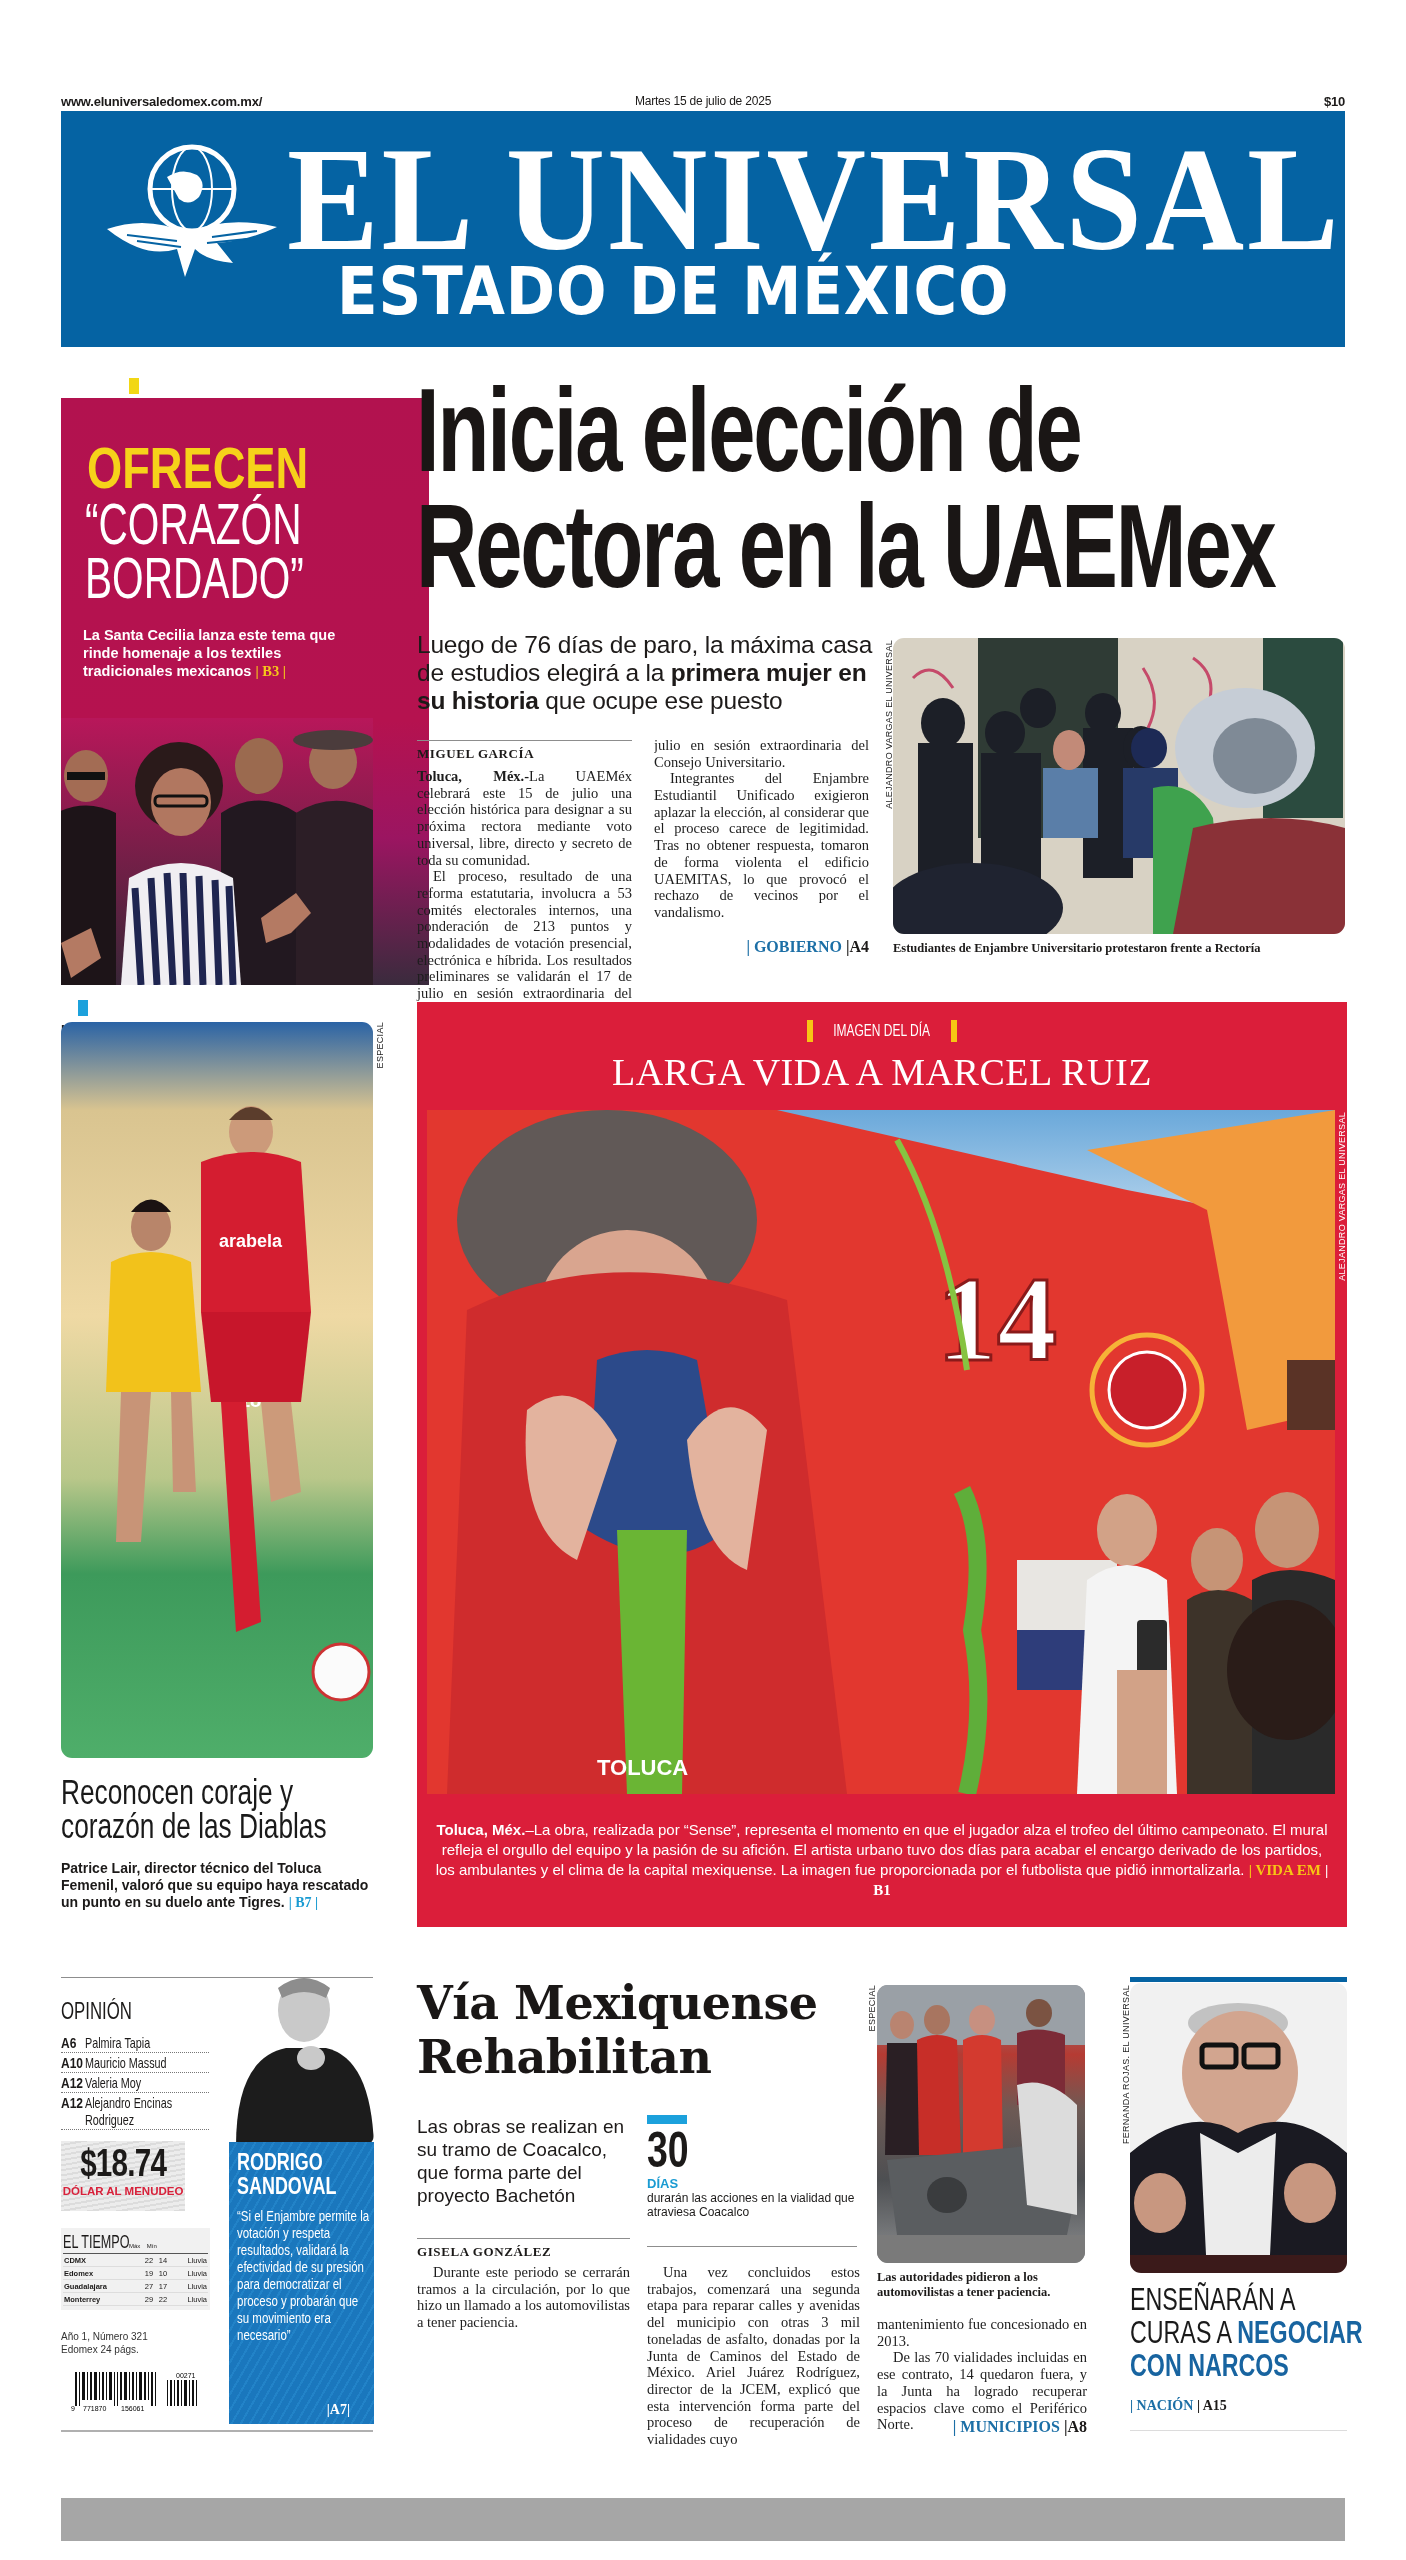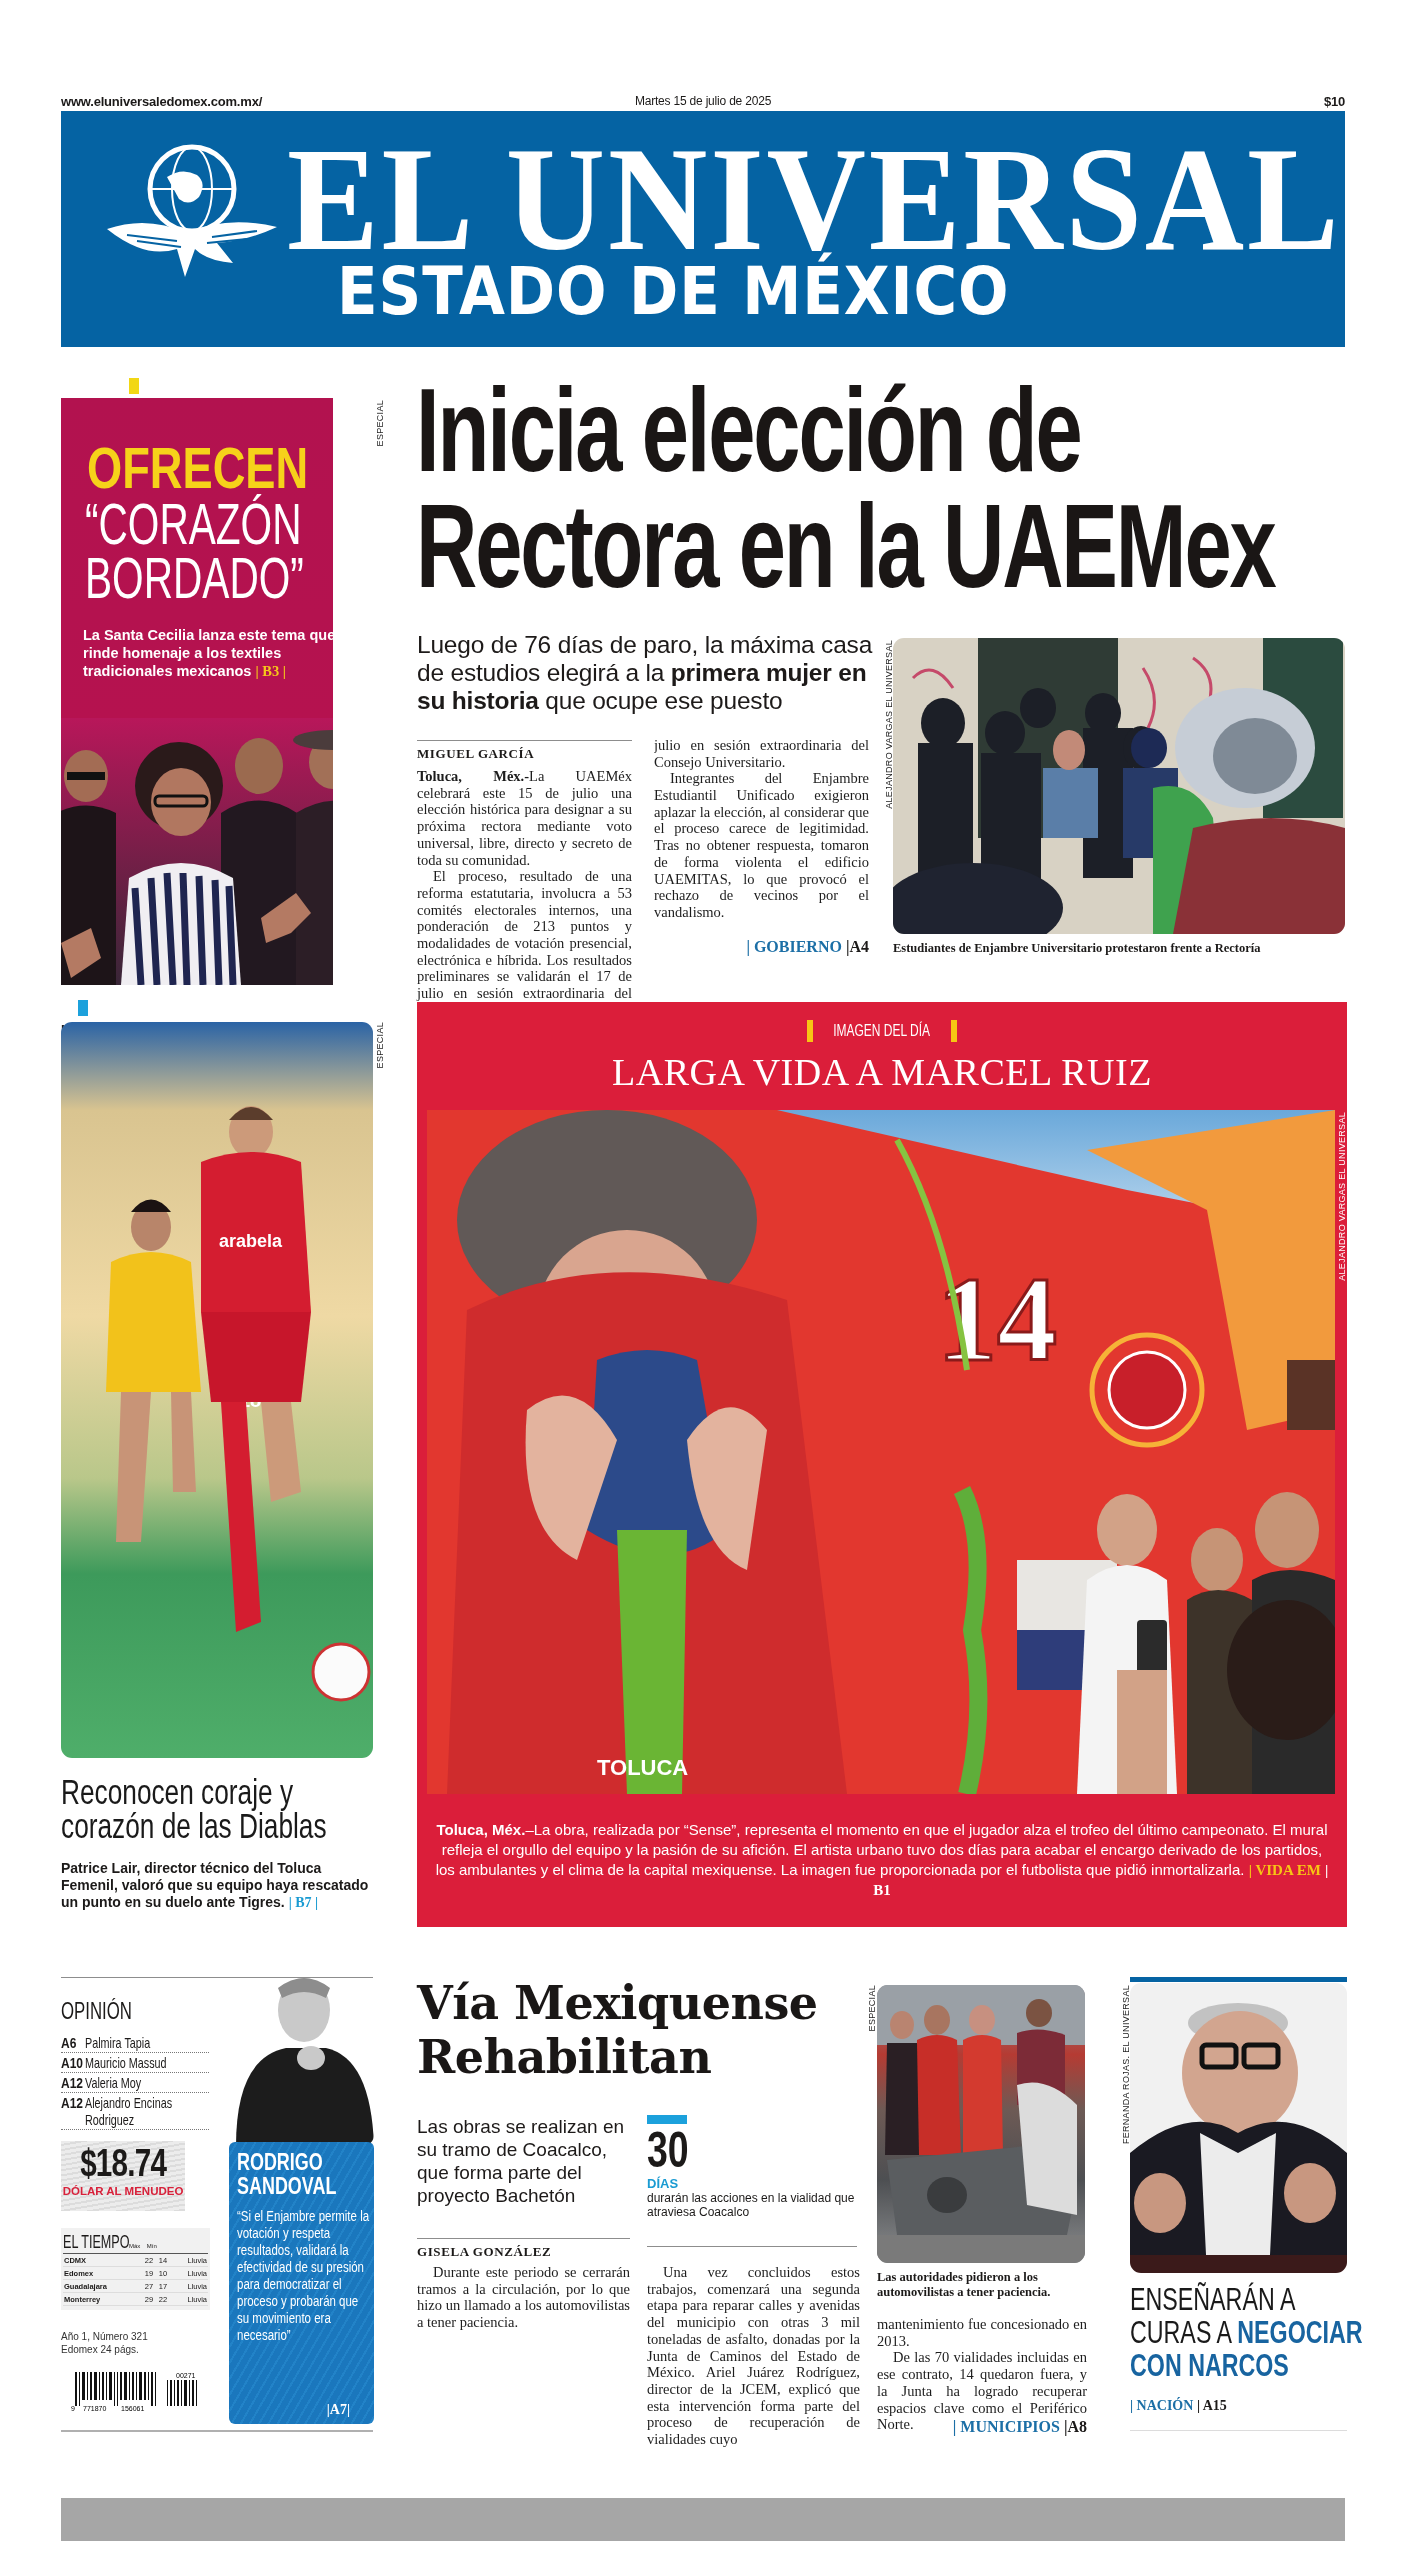--- a/index.html
+++ b/index.html
@@ -17,21 +17,21 @@
   .mast-sub { position: absolute; left: 276px; top: 146px; color: #fff; font-family: "DejaVu Sans", sans-serif; font-weight: bold; font-size: 66px; line-height: 70px; letter-spacing: 1px; transform: scaleX(0.9); transform-origin: left top; white-space: nowrap; }
   .logo { position: absolute; left: 36px; top: 26px; width: 190px; height: 150px; }
 
   
   .tag { font-weight: bold; font-size: 18px; letter-spacing: 0.5px; display: flex; align-items: flex-end; gap: 6px; flex-direction: column; }
   .tag .sq { width: 10px; height: 16px; display: inline-block; }
 
   .credit { writing-mode: vertical-rl; transform: rotate(180deg); font-size: 9px; color: #222; letter-spacing: 0.3px; white-space: nowrap; }
 
   
-  .promo { left: 61px; top: 398px; width: 272px; height: 587px; background: linear-gradient(180deg, #b2124f 0%, #b5124f 55%, #9b1561 75%, #3a2b3d 100%); overflow: hidden; }
+  .promo { left: 61px; top: 398px; width: 368px; height: 587px; background: linear-gradient(180deg, #b2124f 0%, #b5124f 55%, #9b1561 75%, #3a2b3d 100%); overflow: hidden; }
   .promo .h1 { position: absolute; left: 26px; top: 40px; color: #f6d21a; font-weight: bold; font-size: 58px; line-height: 60px; transform: scaleX(0.78); transform-origin: left top; white-space: nowrap; }
   .promo .h2 { position: absolute; left: 24px; top: 96px; color: #fff; font-size: 58px; line-height: 60px; font-weight: normal; transform: scaleX(0.7); transform-origin: left top; white-space: nowrap; }
   .promo .dek { position: absolute; left: 22px; top: 228px; width: 280px; color: #fff; font-weight: bold; font-size: 14.5px; line-height: 18px; }
   .promo .ref { color: #f6c81a; }
   .people { position: absolute; left: 0; top: 320px; width: 312px; height: 267px; }
 
   
   .headline { left: 416px; top: 372px; width: 940px; font-weight: bold; font-size: 118px; line-height: 116px; letter-spacing: -3px; transform: scaleX(0.72); transform-origin: left top; white-space: nowrap; color: #1a1615; }
   .dek1 { left: 417px; top: 631px; width: 460px; font-size: 24.5px; line-height: 28px; color: #1d1a19; letter-spacing: -0.2px; }
   .rule { height: 1px; background: #8d8d8d; }
@@ -75,21 +75,21 @@
   .tiempo .t { font-size: 18px; transform: scaleX(0.7); transform-origin: left top; display: inline-block; width: 60px; white-space: nowrap; }
   .tiempo .mm { font-size: 6px; display: inline-block; margin-left: 6px; }
   .tiempo table { width: 100%; border-collapse: collapse; font-size: 7.5px; border-top: 1px solid #555; }
   .tiempo td { padding: 1.5px 1px; border-bottom: 1px solid #ddd; }
   .tiempo td.c { font-weight: bold; }
   .tiempo td.n { text-align: center; width: 14px; }
   .tiempo td.w { text-align: right; }
   .edicion { left: 61px; top: 2330px; font-size: 10px; line-height: 13px; color: #333; }
   .barcode { left: 71px; top: 2370px; }
   .rs-photo { left: 226px; top: 1968px; width: 148px; height: 178px; }
-  .rs-box { left: 229px; top: 2142px; width: 145px; height: 282px; background: repeating-linear-gradient(120deg, #1a77bd 0 6px, #2283c8 6px 8px); color: #fff; padding: 8px 8px; border-radius: 6px; }
+  .rs-box { left: 229px; top: 2142px; width: 145px; height: 282px; background: repeating-linear-gradient(120deg, #1a77bd 0 6px, #2283c8 6px 8px); color: #fff; padding: 8px 8px; }
   .rs-box .n { font-weight: bold; font-size: 23px; line-height: 24px; transform: scaleX(0.78); transform-origin: left top; white-space: nowrap; }
   .rs-box .q { font-size: 14px; line-height: 17px; margin-top: 10px; transform: scaleX(0.82); transform-origin: left top; width: 165px; }
   .rs-box .r { position: absolute; right: 24px; bottom: 6px; font-family: "Liberation Serif", serif; font-weight: bold; font-size: 14px; }
 
   
   .rh-head { left: 417px; top: 1976px; font-family: "DejaVu Serif", serif; font-weight: bold; font-size: 46px; line-height: 54px; letter-spacing: -0.5px; color: #1a1716; }
   .rh-dek { left: 417px; top: 2115px; width: 210px; font-size: 19px; line-height: 23px; color: #1d1a19; }
   .stat { left: 647px; top: 2115px; width: 210px; }
   .stat .bar { width: 40px; height: 9px; background: #1ca1dc; }
   .stat .num { font-weight: bold; font-size: 50px; line-height: 48px; transform: scaleX(0.75); transform-origin: left top; display: block; margin-top: 2px; }

